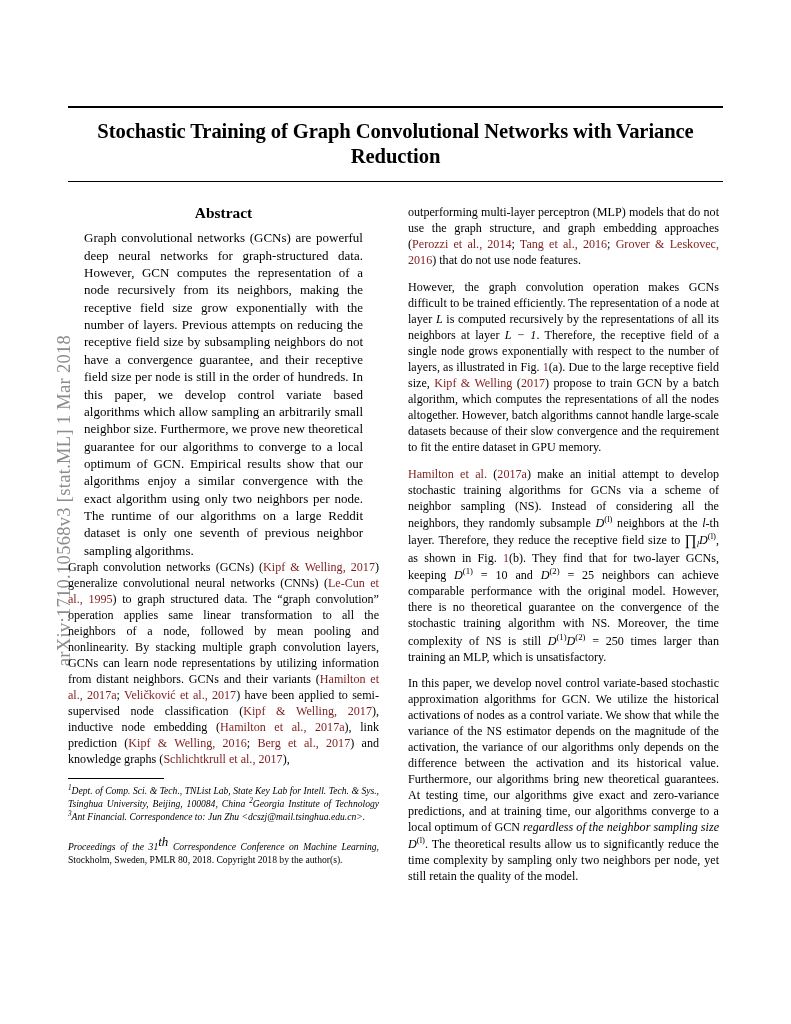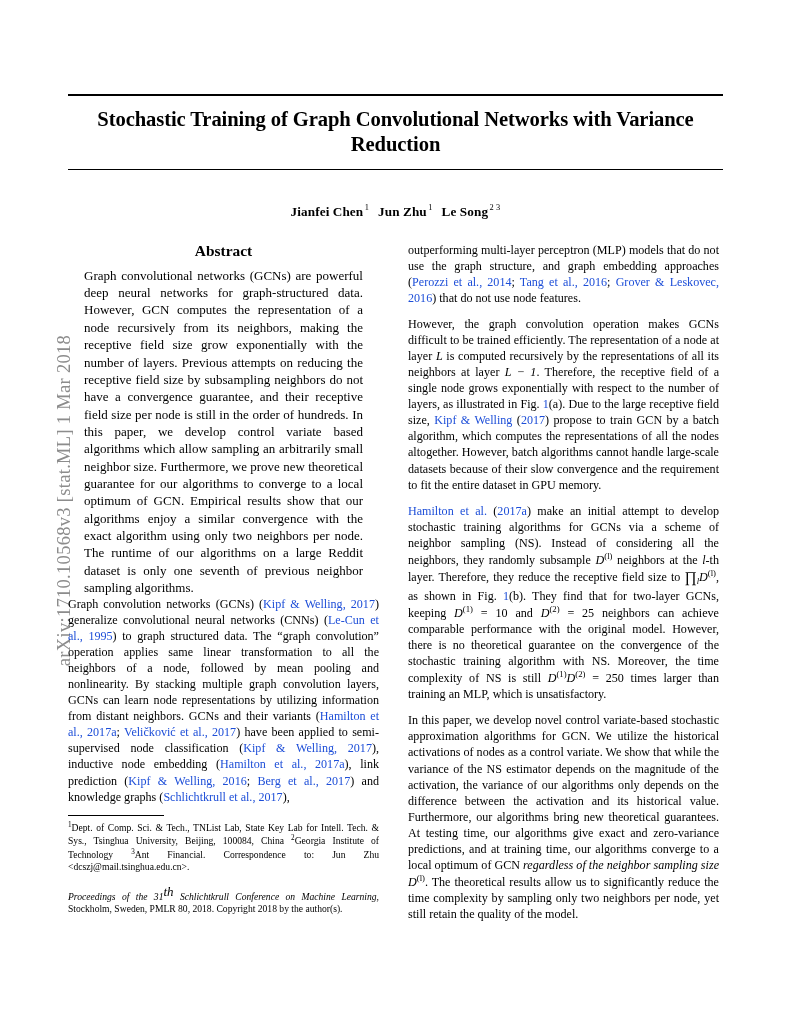--- a/index.html
+++ b/index.html
@@ -31,21 +31,21 @@
     letter-spacing: 0.3px;
     color: #8c8c8c;
     white-space: nowrap;
     text-align: center;
   }
 
   
   .page {
     position: absolute;
     left: 68px;
-    top: 0;
+    top: 12px;
     width: 655px;
     height: 942px;
   }
 
   .rule {
     height: 0;
     border-top: 2px solid #000;
     margin: 0;
   }
   .rule-top   { margin-top: 94px; }
@@ -113,21 +113,21 @@
   p.body {
     font-size: 12.1px;
     line-height: 1.325;
     text-align: justify;
     text-justify: inter-word;
     margin: 0 0 10.5px 0;
   }
   p.body:last-child { margin-bottom: 0; }
 
   a.cite {
-    color: #1d4ed8;
+    color: #7f1d1d;
     text-decoration: none;
   }
 
   .mi { font-style: italic; font-family: "Liberation Serif", serif; }
   .mn { font-style: normal; }
   .sup { font-size: 0.72em; vertical-align: super; font-style: normal;}
   .prod {
     font-size: 1.22em;
     line-height: 0;
     position: relative;
@@ -141,20 +141,21 @@
     width: 96px;
     border-top: 0.9px solid #000;
     margin: 8px 0 5px 0;
     height: 0;
   }
   .footnote {
     font-size: 9.6px;
     line-height: 1.26;
     text-align: justify;
     margin: 0;
+    font-style: italic;
   }
   .footnote sup {
     font-size: 7.2px;
     vertical-align: super;
   }
   .proceedings {
     font-size: 9.6px;
     line-height: 1.26;
     text-align: justify;
     margin-top: 11px;
@@ -168,39 +169,36 @@
 <div class="arxiv-stamp">arXiv:1710.10568v3  [stat.ML]  1 Mar 2018</div>
 
 <div class="page">
 
   <div class="rule rule-top"></div>
 
   <h1 class="paper-title">Stochastic Training of Graph Convolutional Networks with Variance Reduction</h1>
 
   <div class="rule rule-bot"></div>
 
-  <div class="authors">
-    <span class="name"><span>Jianfei Chen</span><sup class="aff">1</sup></span><span class="sep"></span><span class="name"><span>Jun Zhu</span><sup class="aff">1</sup></span><span class="sep"></span><span class="name"><span>Le Song</span><sup class="aff">2 3</sup></span>
-  </div>
 
   <div class="columns">
 
     <div class="col">
 
       <div class="abstract-head">Abstract</div>
       <div class="abstract-body">Graph convolutional networks (GCNs) are powerful deep neural networks for graph-structured data. However, GCN computes the representation of a node recursively from its neighbors, making the receptive field size grow exponentially with the number of layers. Previous attempts on reducing the receptive field size by subsampling neighbors do not have a convergence guarantee, and their receptive field size per node is still in the order of hundreds.  In this paper, we develop control variate based algorithms which allow sampling an arbitrarily small neighbor size. Furthermore, we prove new theoretical guarantee for our algorithms to converge to a local optimum of GCN. Empirical results show that our algorithms enjoy a similar convergence with the exact algorithm using only two neighbors per node. The runtime of our algorithms on a large Reddit dataset is only one seventh of previous neighbor sampling algorithms.</div>
 
 
       <p class="body"><span>Graph convolution networks (GCNs) (</span><a class="cite" href="#">Kipf &amp; Welling, 2017</a><span>) generalize convolutional neural networks (CNNs) (</span><a class="cite" href="#">Le-Cun et al., 1995</a><span>) to graph structured data. The “graph convolution” operation applies same linear transformation to all the neighbors of a node, followed by mean pooling and nonlinearity. By stacking multiple graph convolution layers, GCNs can learn node representations by utilizing information from distant neighbors. GCNs and their variants (</span><a class="cite" href="#">Hamilton et al., 2017a</a><span>; </span><a class="cite" href="#">Veličković et al., 2017</a><span>) have been applied to semi-supervised node classification (</span><a class="cite" href="#">Kipf &amp; Welling, 2017</a><span>), inductive node embedding (</span><a class="cite" href="#">Hamilton et al., 2017a</a><span>), link prediction (</span><a class="cite" href="#">Kipf &amp; Welling, 2016</a><span>; </span><a class="cite" href="#">Berg et al., 2017</a><span>) and knowledge graphs (</span><a class="cite" href="#">Schlichtkrull et al., 2017</a><span>),</span></p>
 
       <div class="footnote-rule"></div>
 
       <p class="footnote"><sup>1</sup><span>Dept. of Comp. Sci. &amp; Tech., TNList Lab, State Key Lab for Intell. Tech. &amp; Sys., Tsinghua University, Beijing, 100084, China </span><sup>2</sup><span>Georgia Institute of Technology </span><sup>3</sup><span>Ant Financial. Correspondence to: Jun Zhu &lt;dcszj@mail.tsinghua.edu.cn&gt;.</span></p>
 
-      <p class="proceedings"><span class="it">Proceedings of the 31</span><sup>th</sup><span class="it"> Schlichtkrull Conference on Machine Learning</span><span>, Stockholm, Sweden, PMLR 80, 2018. Copyright 2018 by the author(s).</span></p>
+      <p class="proceedings"><span class="it">Proceedings of the 31</span><sup>th</sup><span class="it"> Correspondence Conference on Machine Learning</span><span>, Stockholm, Sweden, PMLR 80, 2018. Copyright 2018 by the author(s).</span></p>
 
     </div>
 
     <div class="col">
 
       <p class="body"><span>outperforming multi-layer perceptron (MLP) models that do not use the graph structure, and graph embedding approaches (</span><a class="cite" href="#">Perozzi et al., 2014</a><span>; </span><a class="cite" href="#">Tang et al., 2016</a><span>; </span><a class="cite" href="#">Grover &amp; Leskovec, 2016</a><span>) that do not use node features.</span></p>
 
       <p class="body"><span>However, the graph convolution operation makes GCNs difficult to be trained efficiently. The representation of a node at layer </span><span class="mi">L</span><span> is computed recursively by the representations of all its neighbors at layer </span><span class="mi">L − 1</span><span>. Therefore, the receptive field of a single node grows exponentially with respect to the number of layers, as illustrated in Fig. </span><a class="cite" href="#">1</a><span>(a). Due to the large receptive field size, </span><a class="cite" href="#">Kipf &amp; Welling</a><span> (</span><a class="cite" href="#">2017</a><span>) propose to train GCN by a batch algorithm, which computes the representations of all the nodes altogether. However, batch algorithms cannot handle large-scale datasets because of their slow convergence and the requirement to fit the entire dataset in GPU memory.</span></p>
 
       <p class="body"><a class="cite" href="#">Hamilton et al.</a><span> (</span><a class="cite" href="#">2017a</a><span>) make an initial attempt to develop stochastic training algorithms for GCNs via a scheme of neighbor sampling (NS). Instead of considering all the neighbors, they randomly subsample </span><span class="mi">D</span><span class="sup">(l)</span><span> neighbors at the </span><span class="mi">l</span><span>-th layer. Therefore, they reduce the receptive field size to </span><span class="prod">∏</span><span class="sub">l</span><span class="mi">D</span><span class="sup">(l)</span><span>, as shown in Fig. </span><a class="cite" href="#">1</a><span>(b). They find that for two-layer GCNs, keeping </span><span class="mi">D</span><span class="sup">(1)</span><span class="mn"> = 10</span><span> and </span><span class="mi">D</span><span class="sup">(2)</span><span class="mn"> = 25</span><span> neighbors can achieve comparable performance with the original model. However, there is no theoretical guarantee on the convergence of the stochastic training algorithm with NS. Moreover, the time complexity of NS is still </span><span class="mi">D</span><span class="sup">(1)</span><span class="mi">D</span><span class="sup">(2)</span><span class="mn"> = 250</span><span> times larger than training an MLP, which is unsatisfactory.</span></p>

